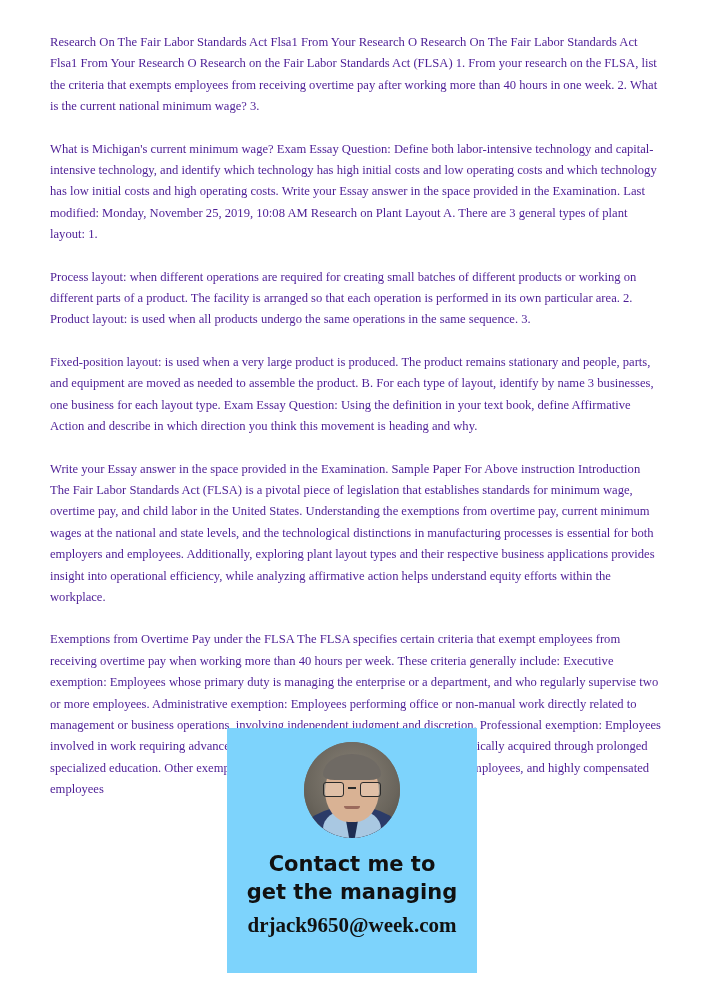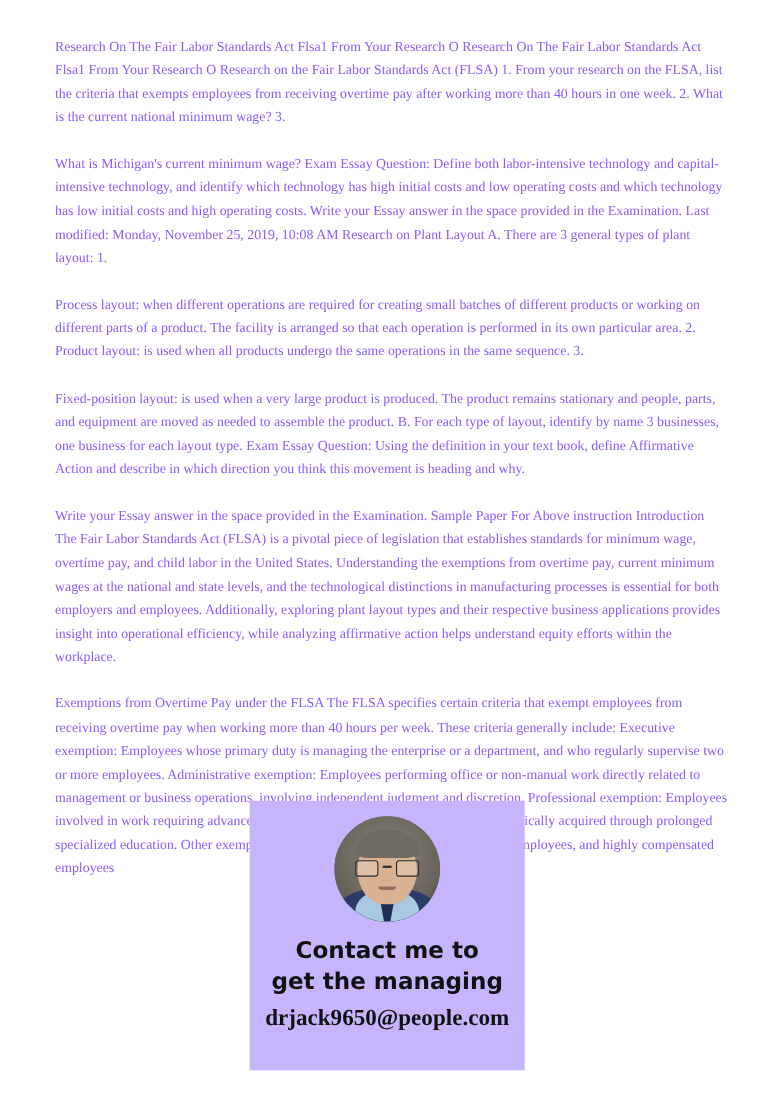--- a/index.html
+++ b/index.html
@@ -20,33 +20,33 @@
     width: 708px;
     height: 1000px;
     box-sizing: border-box;
     padding: 32px 46px 0 50px;
   }
   .para {
     font-size: 12.6px;
     line-height: 21.4px;
     margin: 0 0 21px 0;
     text-align: left;
-    color: #8b5cf6;
+    color: #4c1d95;
   }
   .para:last-child {
     margin-bottom: 0;
   }
   
   .contact-card {
     position: absolute;
     left: 227px;
     top: 728px;
     width: 250px;
     height: 245px;
-    background: #c4b5fd;
+    background: #7dd3fc;
     box-sizing: border-box;
     display: flex;
     flex-direction: column;
     align-items: center;
     padding-top: 14px;
   }
   .avatar {
     width: 96px;
     height: 96px;
     border-radius: 50%;
@@ -184,16 +184,16 @@
       <div class="av-hair"></div>
       <div class="av-glass-l"></div>
       <div class="av-glass-r"></div>
       <div class="av-bridge"></div>
       <div class="av-mouth"></div>
     </div>
     <div class="contact-lines">
       <div class="contact-line">Contact me to</div>
       <div class="contact-line">get the managing</div>
     </div>
-    <div class="contact-email">drjack9650@people.com</div>
+    <div class="contact-email">drjack9650@week.com</div>
   </div>
 
 </div>
 
 </body></html>

